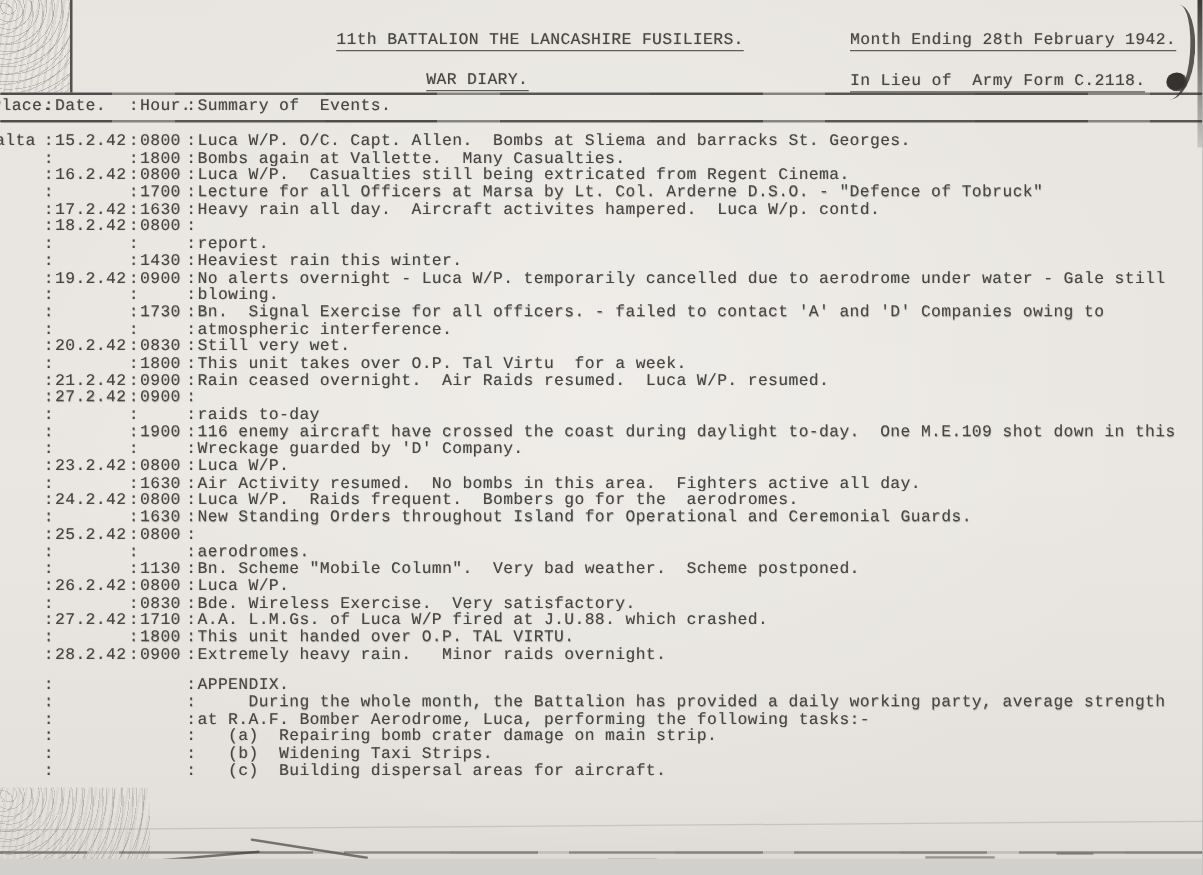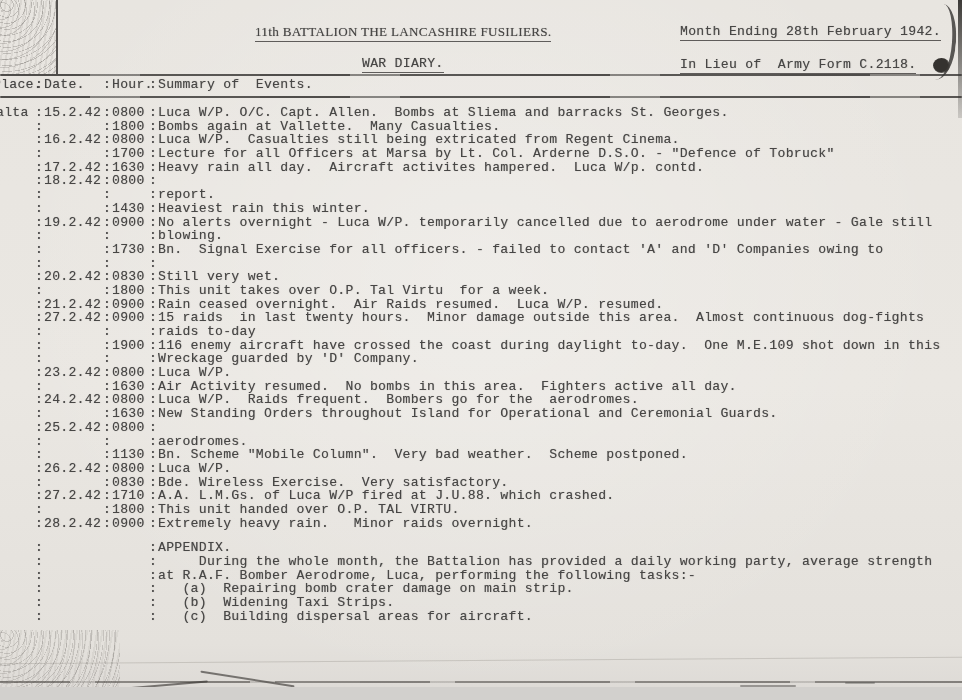--- a/index.html
+++ b/index.html
@@ -83,23 +83,23 @@
 
 <div class="page ink">
 
   <div class="abs noise" style="left:0;top:0;width:56px;height:74px;"></div>
   <div class="abs vline-topleft"></div>
 
   <div class="abs ring-arc"></div>
   <div class="abs ink-blob"></div>
   <div class="abs edge-right-top"></div>
 
-  <div class="abs hdr u" style="left:255px;top:24px;font-family:Liberation Serif, serif;">11th BATTALION THE LANCASHIRE FUSILIERS.</div>
+  <div class="abs hdr u" style="left:269px;top:24px;">11th BATTALION THE LANCASHIRE FUSILIERS.</div>
   <div class="abs hdr u" style="left:680px;top:24px;">Month Ending 28th February 1942.</div>
-  <div class="abs hdr u" style="left:362px;top:56px;">WAR DIARY.</div>
+  <div class="abs hdr u" style="left:341px;top:56px;">WAR DIARY.</div>
   <div class="abs hdr u" style="left:680px;top:57px;">In Lieu of  Army Form C.2118.</div>
 
   <div class="rule" style="top:74px;"></div>
   <div class="rule" style="top:96px;"></div>
 
   <div class="colhead row">
     <span class="c place">Place.</span>
     <span class="c sep">:</span>
     <span class="c date">Date.</span>
     <span class="c sep">:</span>
@@ -218,20 +218,21 @@
     <span class="c text">Bn.  Signal Exercise for all officers. - failed to contact 'A' and 'D' Companies owing to</span>
   </div>
 
   <div class="row">
     <span class="c place"></span>
     <span class="c sep s1">:</span>
     <span class="c date"></span>
     <span class="c sep s2">:</span>
     <span class="c hour"></span>
     <span class="c sep s3">:</span>
+    <span class="c text">atmospheric interference.</span>
   </div>
 
   <div class="row">
     <span class="c place"></span>
     <span class="c sep s1">:</span>
     <span class="c date">20.2.42</span>
     <span class="c sep s2">:</span>
     <span class="c hour">0830</span>
     <span class="c sep s3">:</span>
     <span class="c text">Still very wet.</span>
@@ -257,21 +258,20 @@
     <span class="c text">Rain ceased overnight.  Air Raids resumed.  Luca W/P. resumed.</span>
   </div>
 
   <div class="row">
     <span class="c place"></span>
     <span class="c sep s1">:</span>
     <span class="c date">27.2.42</span>
     <span class="c sep s2">:</span>
     <span class="c hour">0900</span>
     <span class="c sep s3">:</span>
-    <span class="c text">15 raids  in last twenty hours.  Minor damage outside this area.  Almost continuous dog-fights</span>
   </div>
 
   <div class="row">
     <span class="c place"></span>
     <span class="c sep s1">:</span>
     <span class="c date"></span>
     <span class="c sep s2">:</span>
     <span class="c hour"></span>
     <span class="c sep s3">:</span>
     <span class="c text">raids to-day</span>

